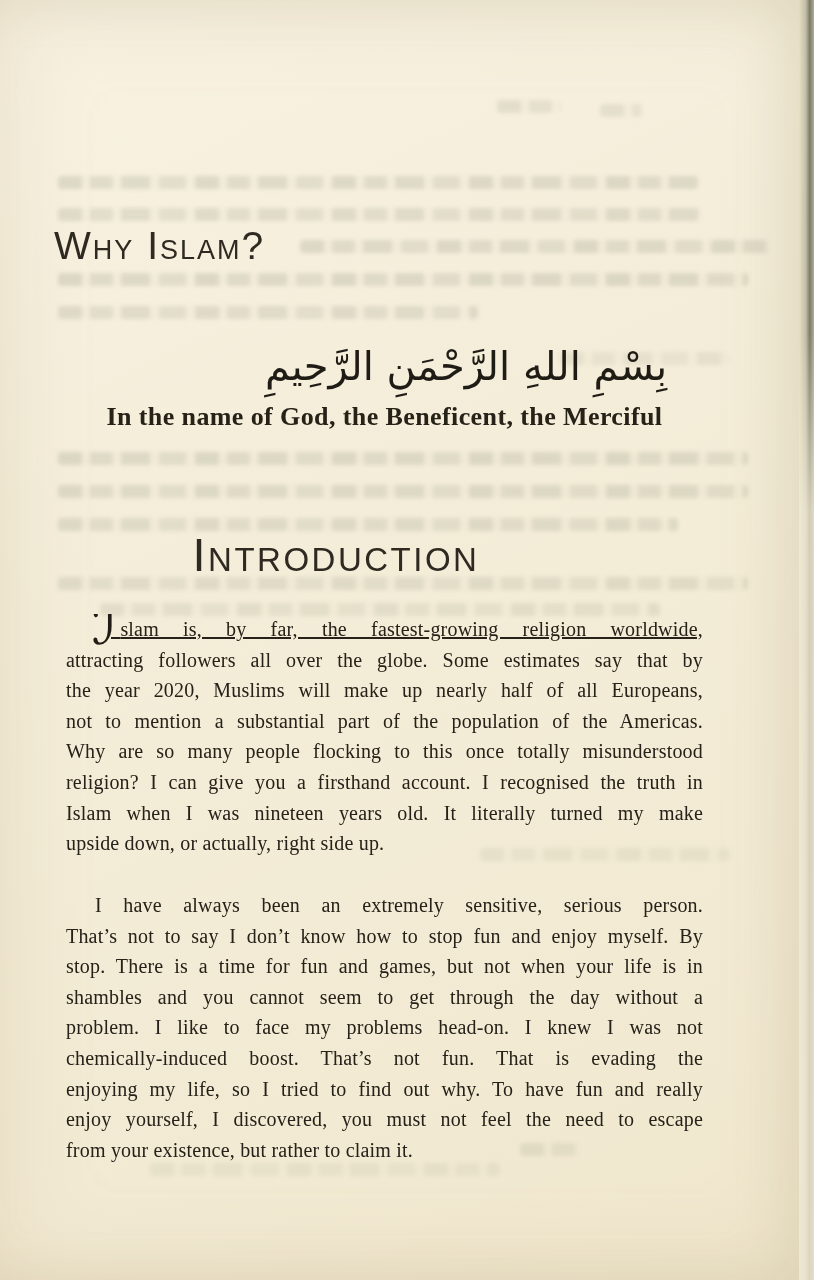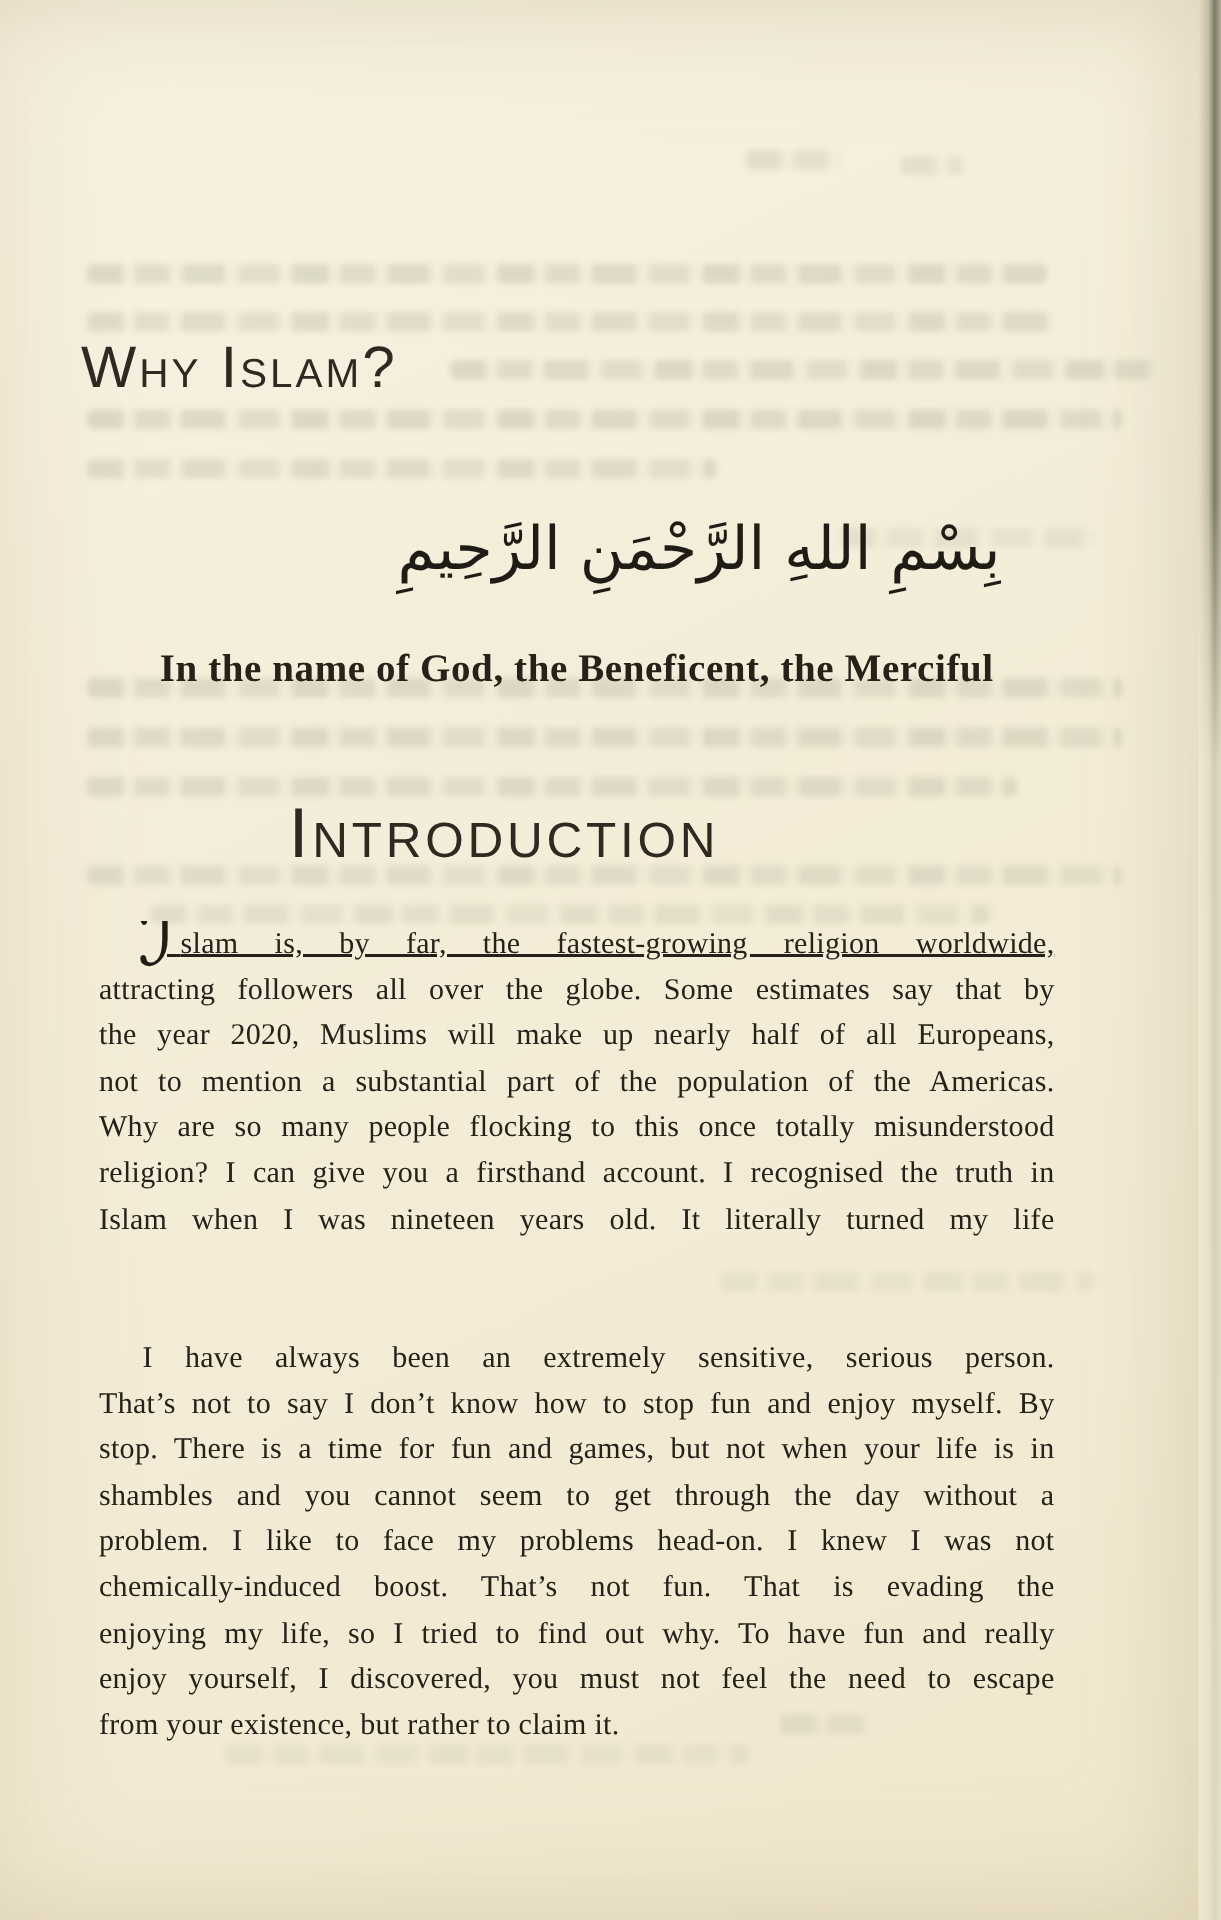--- a/index.html
+++ b/index.html
@@ -30,21 +30,20 @@
   }
   .bismillah{
     position:absolute;left:0;top:336px;width:814px;padding-left:118px;box-sizing:border-box;
     text-align:center;direction:rtl;
     font-family:"DejaVu Sans",sans-serif;font-size:40px;line-height:1.5;color:#1f1c15;
   }
   .translation{
     position:absolute;left:66px;top:402px;width:637px;text-align:center;
     font-family:"Liberation Serif",serif;font-weight:700;font-size:26px;letter-spacing:.4px;
     color:#272218;
-    margin-top:29px;
   }
   .section-heading{
     position:absolute;left:0;top:529px;width:672px;margin:0;text-align:center;
     font-family:"Liberation Sans",sans-serif;font-weight:400;
     font-variant:small-caps;font-size:47px;line-height:1.1;letter-spacing:2.5px;
     color:#2e2a21;
   }
   .paragraph{position:absolute;left:66px;width:637px;}
   .para-1{top:614px;}
   .para-2{top:890px;}
@@ -92,21 +91,22 @@
 
   <h2 class="section-heading">Introduction</h2>
 
   <div class="paragraph para-1">
     <div class="line" style="padding-left:26px;text-decoration:underline;"><span class="drop-cap">ℐ</span><span>slam is, by far, the fastest-growing religion worldwide,</span></div>
     <div class="line">attracting followers all over the globe. Some estimates say that by</div>
     <div class="line">the year 2020, Muslims will make up nearly half of all Europeans,</div>
     <div class="line">not to mention a substantial part of the population of the Americas.</div>
     <div class="line">Why are so many people flocking to this once totally misunderstood</div>
     <div class="line">religion? I can give you a firsthand account. I recognised the truth in</div>
-    <div class="line">Islam when I was nineteen years old. It literally turned my life</div>
+    <div class="line">Islam when I was nineteen years old. It literally turned my make</div>
+    <div class="line last">upside down, or actually, right side up.</div>
   </div>
 
   <div class="paragraph para-2">
     <div class="line indent">I have always been an extremely sensitive, serious person.</div>
     <div class="line">That’s not to say I don’t know how to stop fun and enjoy myself. By</div>
     <div class="line">stop. There is a time for fun and games, but not when your life is in</div>
     <div class="line">shambles and you cannot seem to get through the day without a</div>
     <div class="line">problem. I like to face my problems head-on. I knew I was not</div>
     <div class="line">chemically-induced boost. That’s not fun. That is evading the</div>
     <div class="line">enjoying my life, so I tried to find out why. To have fun and really</div>

